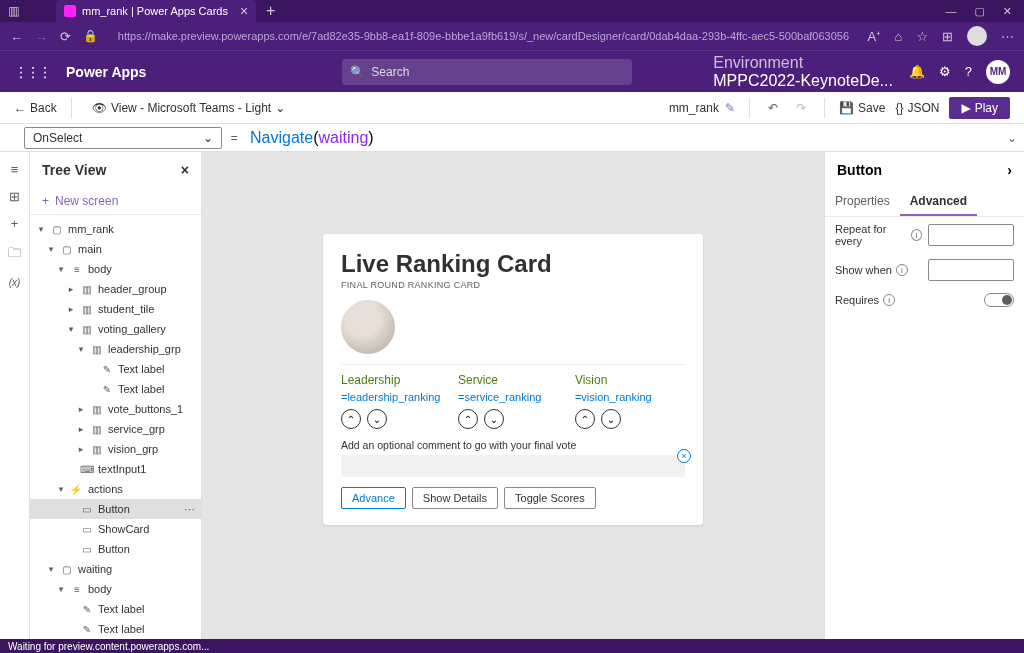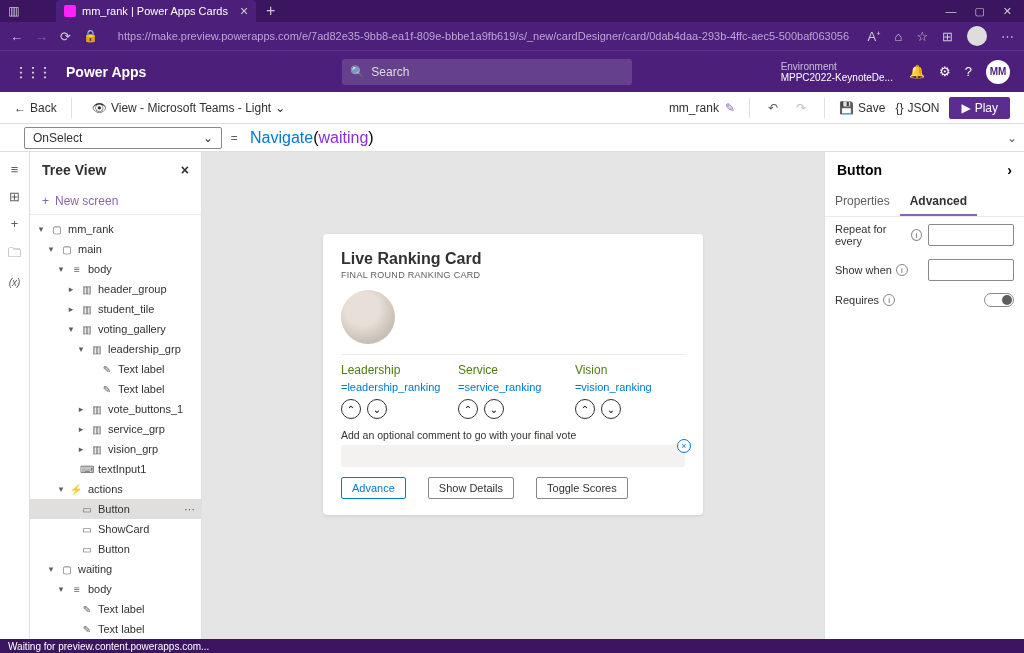--- a/index.html
+++ b/index.html
@@ -18,21 +18,21 @@
 .urlbar .nav { display: flex; gap: 12px; font-size: 13px; }
 .urlbar .addr { flex: 1; color: #bba6d6; font-size: 11px; padding-left: 8px; overflow: hidden; white-space: nowrap; }
 .urlbar .rico { display: flex; gap: 14px; align-items: center; font-size: 13px; }
 .avatar-sm { width: 20px; height: 20px; border-radius: 50%; background: #ddd; }
 
 
 .appbar { height: 42px; background: #4b1f7a; border-top: 1px solid rgba(255,255,255,0.1); display: flex; align-items: center; padding: 0 14px; color: #fff; gap: 16px; }
 .appbar .waffle { font-size: 14px; letter-spacing: -2px; }
 .appbar .title { font-size: 14px; font-weight: 600; }
 .search { margin-left: 180px; width: 290px; height: 26px; background: rgba(255,255,255,0.15); border-radius: 3px; display: flex; align-items: center; padding: 0 8px; color: #ddd; font-size: 12px; gap: 6px; }
-.appbar .env { margin-left: auto; font-size: 10px; line-height: 1.1; }
+.appbar .env { margin-left: auto; font-size: 16px; line-height: 1.1; }
 .appbar .env .l { opacity: .7; }
 .appbar .ri { display: flex; gap: 14px; align-items: center; font-size: 13px; }
 .avatar-mm { width: 24px; height: 24px; border-radius: 50%; background: #fff; color: #4b1f7a; font-size: 10px; font-weight: 600; display: flex; align-items: center; justify-content: center; }
 
 
 .cmdbar { height: 32px; background: #fff; display: flex; align-items: center; padding: 0 14px; gap: 10px; font-size: 12px; color: #323130; border-bottom: 1px solid #e1dfdd; }
 .cmdbar .back { display: flex; align-items: center; gap: 4px; }
 .cmdbar .view { display: flex; align-items: center; gap: 4px; margin-left: 6px; }
 .cmdbar .sep { border-left: 1px solid #e1dfdd; height: 20px; margin: 0 4px; }
 .cmdbar .spacer { flex: 1; }
@@ -62,36 +62,36 @@
 .node { display: flex; align-items: center; height: 20px; font-size: 11px; color: #323130; gap: 4px; white-space: nowrap; cursor: default; }
 .node .chev { width: 10px; text-align: center; color: #605e5c; font-size: 9px; }
 .node .ico { width: 14px; text-align: center; color: #605e5c; font-size: 10px; }
 .node.sel { background: #e1dfdd; }
 .node .more { margin-left: auto; padding-right: 6px; color: #605e5c; }
 .d0{padding-left:6px}.d1{padding-left:16px}.d2{padding-left:26px}.d3{padding-left:36px}.d4{padding-left:46px}.d5{padding-left:56px}
 
 
 .canvas { flex: 1; background: #e5e5e5; display: flex; justify-content: center; align-items: flex-start; padding-top: 82px; position: relative; }
 .card { width: 380px; background: #fff; border-radius: 4px; padding: 16px 18px; box-shadow: 0 1px 3px rgba(0,0,0,.1); }
-.card h2 { font-size: 16px; font-weight: 600; color: #323130; margin-bottom: 2px; }
+.card h2 { font-size: 24px; font-weight: 600; color: #323130; margin-bottom: 2px; }
 .card .sub { font-size: 9px; color: #605e5c; text-transform: uppercase; letter-spacing: .3px; }
 .cand { display: flex; gap: 12px; margin-top: 10px; padding-bottom: 10px; border-bottom: 1px solid #edebe9; }
 .cand .pic { width: 54px; height: 54px; border-radius: 50%; background: radial-gradient(circle at 40% 35%, #e8e0d8 35%, #c8bfb5 70%); }
 .cand .nm { font-size: 13px; font-weight: 600; color: #323130; }
 .cand .ds { font-size: 10.5px; color: #0078d4; line-height: 1.3; margin-top: 2px; }
 .cats { display: flex; gap: 0; margin-top: 8px; justify-content: space-between; }
 .cat { width: 32%; }
 .cat .lbl { font-size: 12px; color: #4d7c0f; }
 .cat .rk { font-size: 11px; color: #0078d4; margin-top: 4px; }
 .votes { display: flex; gap: 6px; margin-top: 6px; }
 .vbtn { width: 20px; height: 20px; border: 1.5px solid #323130; border-radius: 50%; display: flex; align-items: center; justify-content: center; font-size: 10px; }
 .cmt { font-size: 10.5px; color: #323130; margin-top: 10px; }
 .cmtin { width: 100%; height: 22px; background: #f3f2f1; margin-top: 4px; border-radius: 2px; position: relative; }
 .cmtin .x { position: absolute; right: -6px; top: -6px; width: 14px; height: 14px; border: 1px solid #0078d4; border-radius: 50%; color: #0078d4; font-size: 9px; display: flex; align-items: center; justify-content: center; background: #fff; }
-.acts { display: flex; gap: 22px; margin-top: 10px; }
+.acts { display: flex; gap: 6px; margin-top: 10px; }
 .abtn { border: 1px solid #8a8886; padding: 4px 10px; font-size: 11px; border-radius: 2px; color: #323130; background: #fff; }
 .abtn.pri { border-color: #0078d4; color: #0078d4; }
 
 
 .props { width: 200px; background: #fff; border-left: 1px solid #e1dfdd; }
 .props-hd { padding: 10px 12px; font-size: 14px; font-weight: 600; display: flex; justify-content: space-between; align-items: center; }
 .props-tabs { display: flex; border-bottom: 1px solid #edebe9; font-size: 12px; }
 .props-tabs div { padding: 6px 10px; color: #605e5c; }
 .props-tabs .act { color: #323130; border-bottom: 2px solid #8764b8; font-weight: 600; }
 .prow { display: flex; align-items: center; padding: 6px 10px; gap: 6px; font-size: 11px; color: #323130; }

